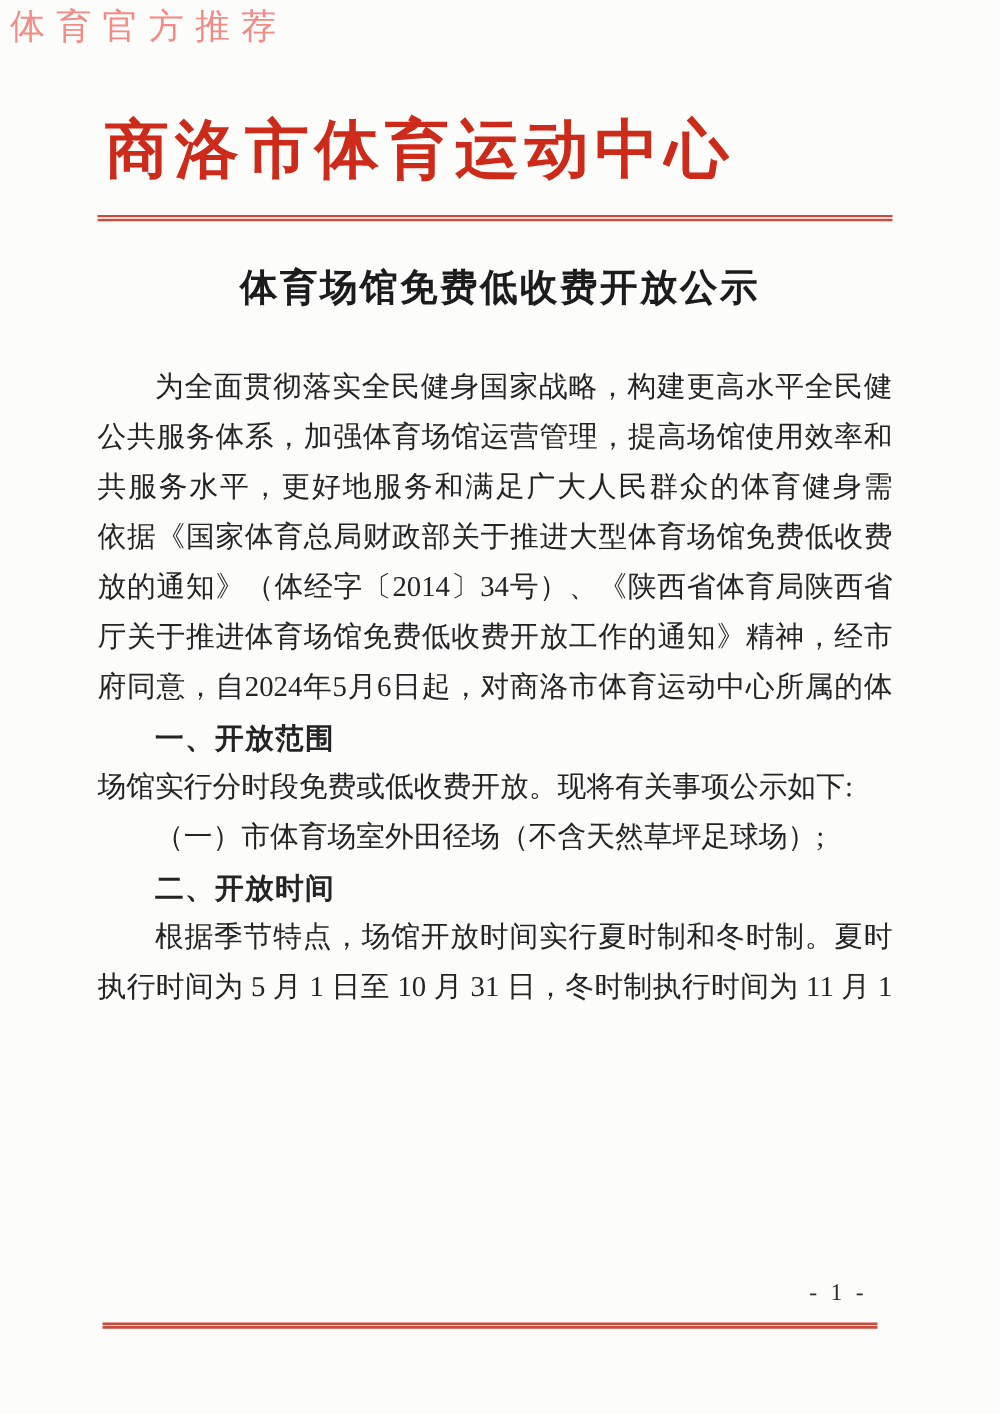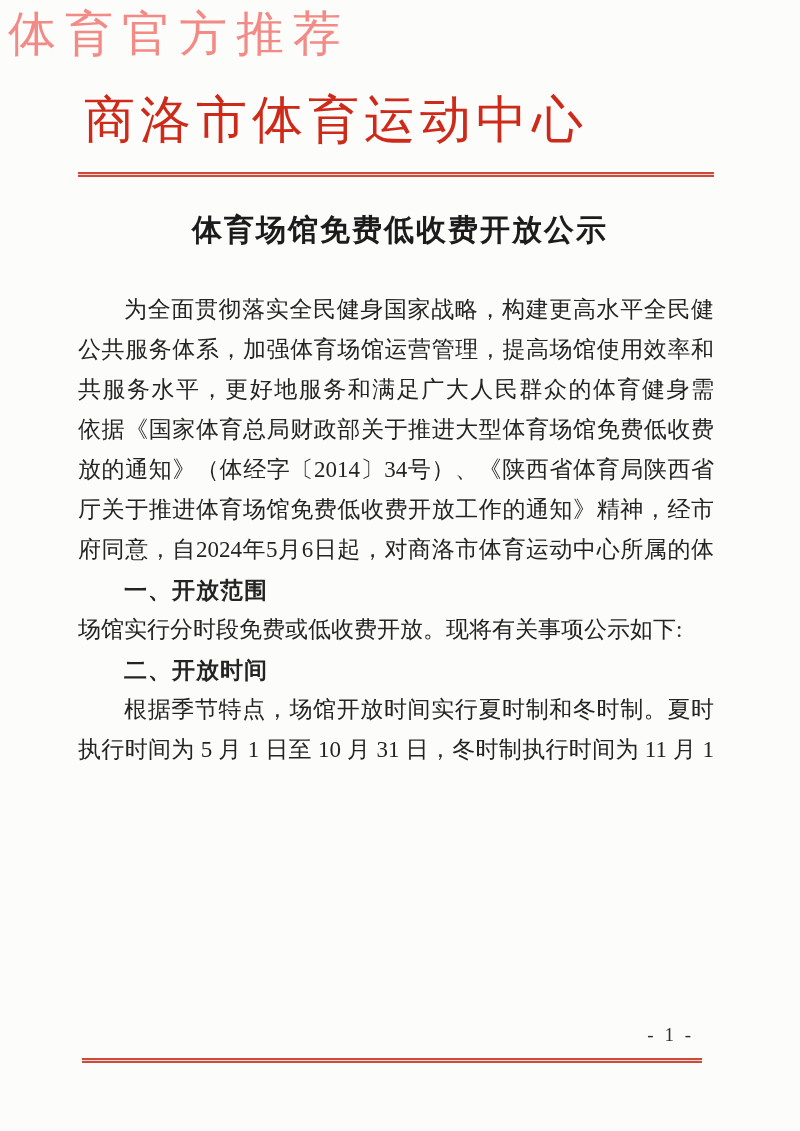--- a/index.html
+++ b/index.html
@@ -5,29 +5,29 @@
   html, body { margin: 0; padding: 0; }
   body {
     width: 800px; height: 1131px;
     background: #fcfcfb;
     position: relative;
     font-family: "Liberation Serif", serif;
     overflow: hidden;
   }
   .watermark {
     position: absolute; left: 8px; top: 2px;
-    font-size: 48px; letter-spacing: 9px;
+    font-size: 28px; letter-spacing: 9px;
     color: var(--watermark-color, #f28a85);
     font-weight: 400;
     white-space: nowrap;
   }
   .org-name {
     position: absolute; top: 86px; left: 0; width: 672px;
     margin: 0; text-align: center;
-    font-size: 51px; font-weight: 400; letter-spacing: 5px;
+    font-size: 51px; font-weight: 700; letter-spacing: 5px;
     color: var(--accent, #cd2a1a);
     white-space: nowrap;
   }
   .rule {
     position: absolute; height: 5px;
     background: linear-gradient(to bottom,
       var(--rule-color, #cb4a3a) 0px, var(--rule-color, #cb4a3a) 2px,
       #f3d7d2 2px, #f3d7d2 3px,
       var(--rule-color, #cb4a3a) 3px, var(--rule-color, #cb4a3a) 5px);
   }
@@ -82,20 +82,21 @@
 <main class="body-col" id="body-lines">
     <div class="line indent fill">为全面贯彻落实全民健身国家战略，构建更高水平全民健身</div>
     <div class="line fill">公共服务体系，加强体育场馆运营管理，提高场馆使用效率和公</div>
     <div class="line fill">共服务水平，更好地服务和满足广大人民群众的体育健身需求，</div>
     <div class="line fill">依据《国家体育总局财政部关于推进大型体育场馆免费低收费开</div>
     <div class="line fill">放的通知》（体经字〔2014〕34号）、《陕西省体育局陕西省财政</div>
     <div class="line fill">厅关于推进体育场馆免费低收费开放工作的通知》精神，经市政</div>
     <div class="line fill">府同意，自2024年5月6日起，对商洛市体育运动中心所属的体育</div>
     <div class="line indent bold">一、开放范围</div>
     <div class="line">场馆实行分时段免费或低收费开放。现将有关事项公示如下:</div>
+    <div class="line indent">（一）市体育场室外田径场（不含天然草坪足球场）;</div>
     <div class="line indent bold">二、开放时间</div>
     <div class="line indent fill">根据季节特点，场馆开放时间实行夏时制和冬时制。夏时制</div>
     <div class="line fill">执行时间为 5 月 1 日至 10 月 31 日，冬时制执行时间为 11 月 1</div>
   </main>
 
 <footer>
   <div class="page-number">- 1 -</div>
   <div class="rule rule-bottom"></div>
 </footer>
 

